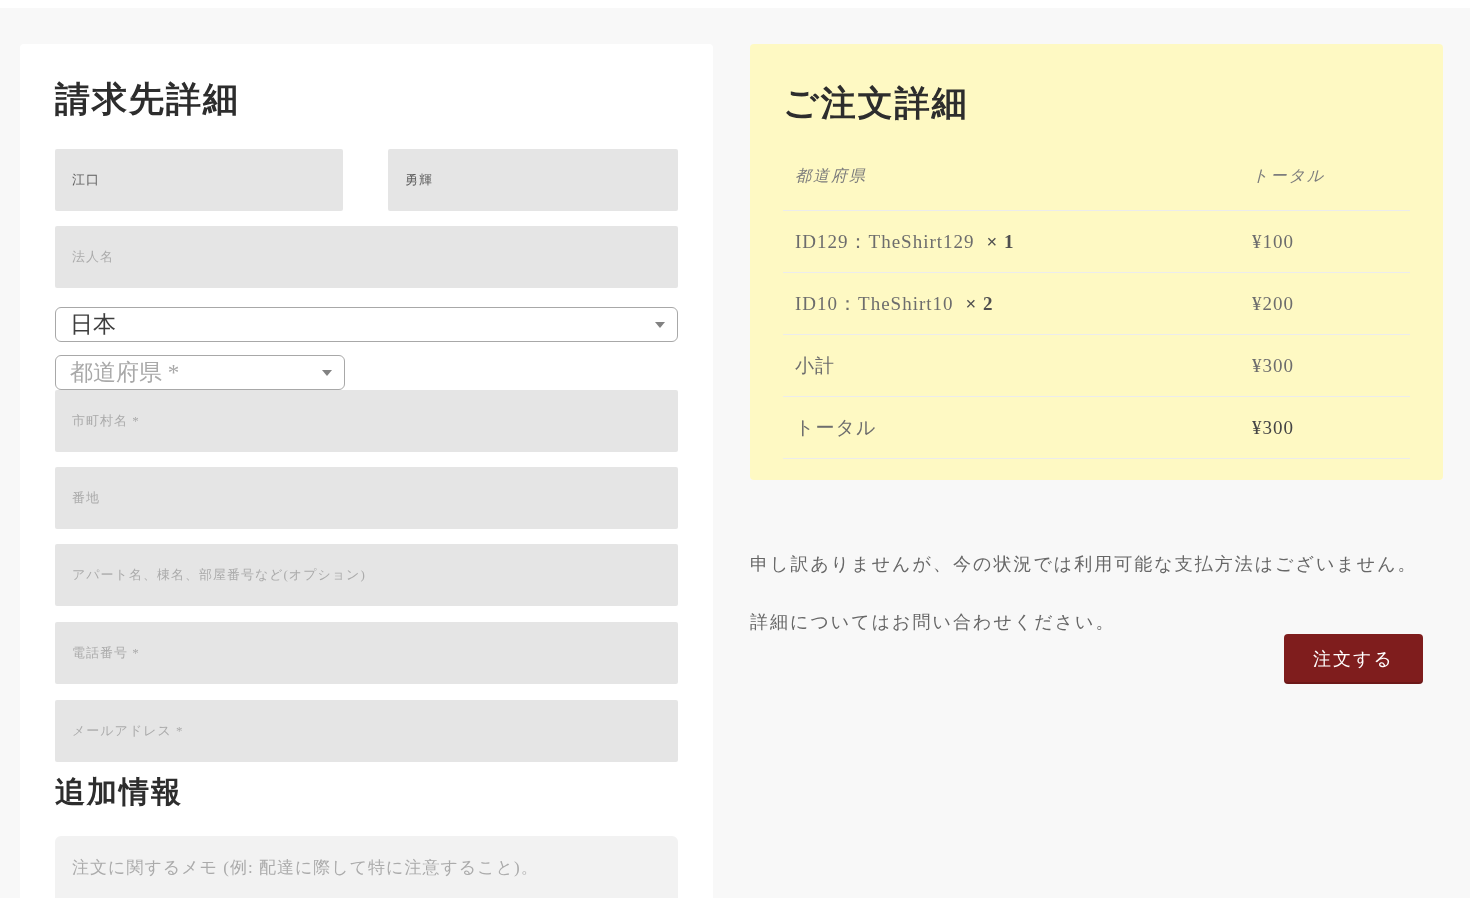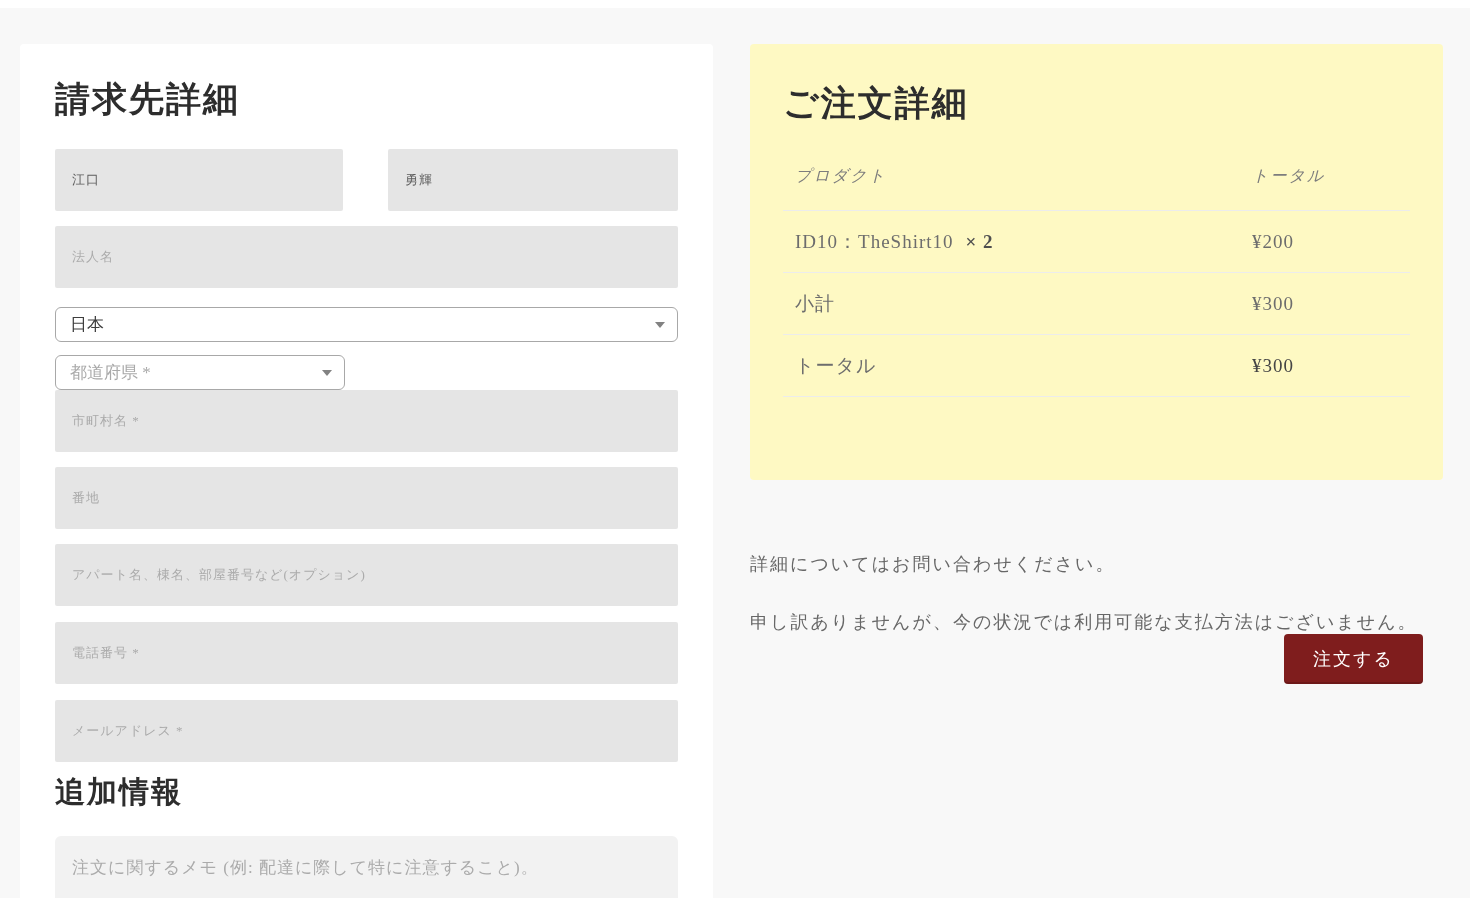--- a/index.html
+++ b/index.html
@@ -40,21 +40,21 @@
   ::placeholder { color: #ababab; opacity: 1; }
   .half1 { width: 288px; }
   .half2 { width: 290px; }
   .select-box {
     position: relative;
     display: flex; align-items: center;
     height: 35px; width: 100%;
     background: #ffffff;
     border: 1px solid #a8a8a8; border-radius: 6px;
     padding: 0 14px;
-    font-size: 17px; color: #3e3e3e;
+    font-size: 23px; color: #3e3e3e;
     cursor: pointer;
   }
   .select-country { margin: 19px 0 10px 0; }
   .select-box .caret {
     position: absolute; right: 12px; top: 14px;
     width: 0; height: 0;
     border-left: 5px solid transparent;
     border-right: 5px solid transparent;
     border-top: 6px solid #828282;
   }
@@ -166,25 +166,31 @@
 
   <textarea class="order-notes" placeholder="注文に関するメモ (例: 配達に際して特に注意すること)。" style=""></textarea>
 </div>
 
 <div class="order-card">
   <h1 class="section-title" style="margin-bottom:0;">ご注文詳細</h1>
 
   <table class="order-table">
     <thead>
       <tr>
-        <th>プロダクト</th>
+        <th>都道府県</th>
         <th class="col-total">トータル</th>
       </tr>
     </thead>
     <tbody>
+      <tr>
+        <td>
+          <span>ID129：TheShirt129</span><span class="qty">× 1</span>
+        </td>
+        <td>¥100</td>
+      </tr>
       <tr>
         <td>
           <span>ID10：TheShirt10</span><span class="qty">× 2</span>
         </td>
         <td>¥200</td>
       </tr>
     </tbody>
     <tfoot>
       <tr>
         <th>小計</th>
@@ -192,17 +198,17 @@
       </tr>
       <tr>
         <th>トータル</th>
         <td class="grand-total">¥300</td>
       </tr>
     </tfoot>
   </table>
 </div>
 
 <p class="payment-notice">
+  <span>申し訳ありませんが、今の状況では利用可能な支払方法はございません。</span>
   <span>詳細についてはお問い合わせください。</span>
-  <span>申し訳ありませんが、今の状況では利用可能な支払方法はございません。</span>
 </p>
 
 <button class="place-order-button">注文する</button>
 
 </body></html>

